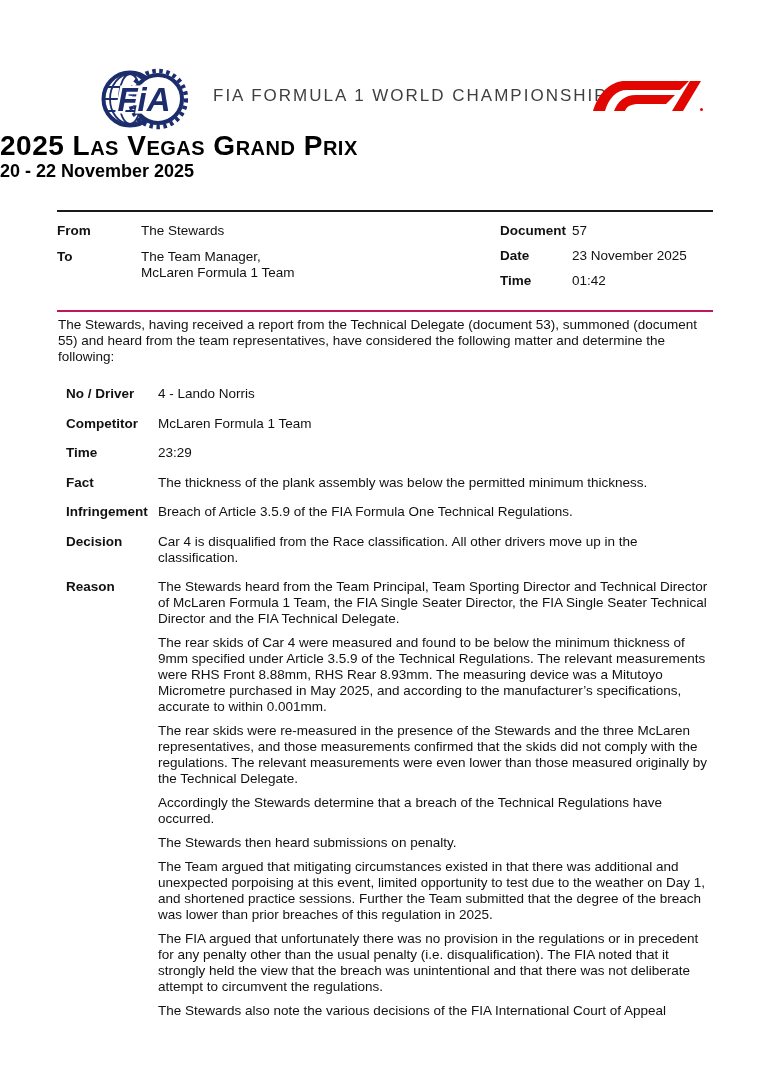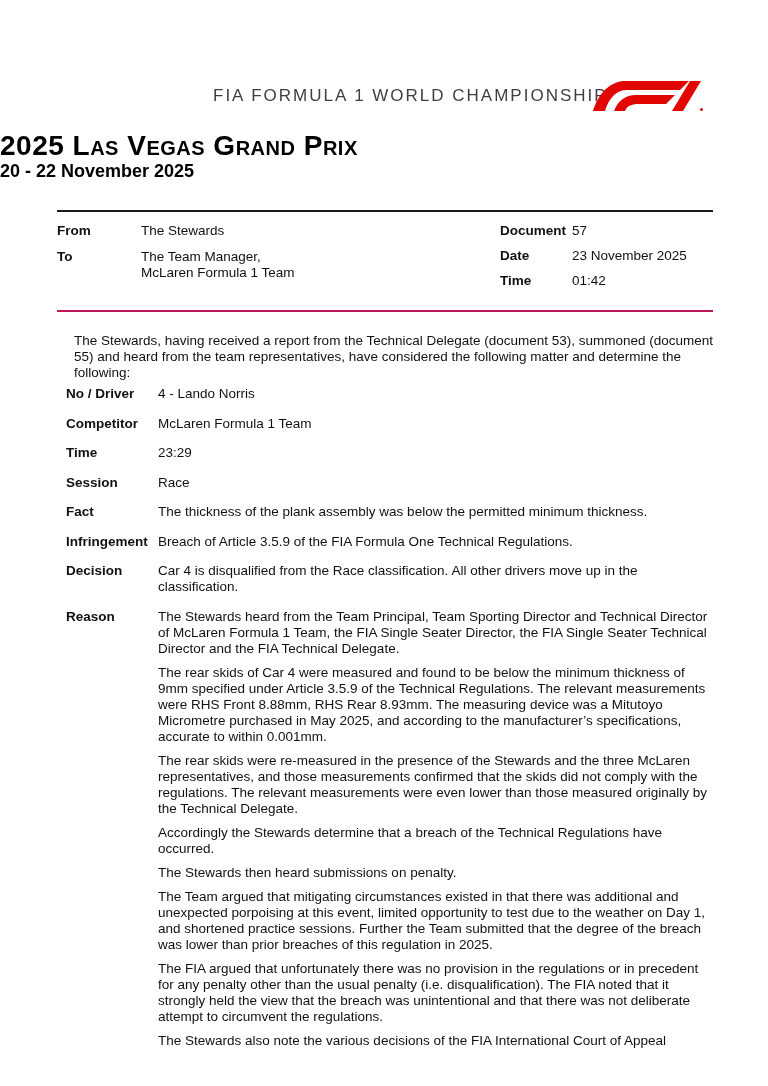--- a/index.html
+++ b/index.html
@@ -35,34 +35,57 @@
   }
   .meta-left{width:420px;}
   .meta-right{width:213px;}
   .meta-row{display:grid;grid-template-columns:84px 1fr;margin-bottom:10px;}
   .meta-right .meta-row{grid-template-columns:72px 1fr;margin-bottom:9px;}
   .meta-row:last-child{margin-bottom:8px;}
   .meta-label{font-weight:bold;}
   
   .intro{
     position:absolute;left:58px;top:317px;width:652px;
-    font-size:13.5px;line-height:16px;margin:16px;
+    font-size:13.5px;line-height:16px;margin:0;
   }
   .fields{position:absolute;left:58px;top:386px;width:655px;}
   .field-row{display:grid;grid-template-columns:92px 1fr;margin-bottom:13.5px;padding-left:8px;}
   .field-label{font-weight:bold;font-size:13.5px;line-height:16px;}
   .field-value{font-size:13.5px;line-height:16px;max-width:558px;}
   .field-value p{margin:0 0 8px 0;}
   .field-value p:last-child{margin-bottom:0;}
 </style>
 </head>
 <body>
 
 <div class="page">
 
+  <div class="fia-logo">
+    <svg width="88" height="72" viewBox="0 0 88 72" xmlns="http://www.w3.org/2000/svg">
+      <defs>
+        <clipPath id="globeclip">
+            <circle cx="30" cy="36" r="25"></circle>
+          </clipPath>
+      </defs>
+
+      <circle cx="30" cy="36" r="26.5" fill="none" stroke="#1c2d6e" stroke-width="4"></circle>
+      <g clip-path="url(#globeclip)" stroke="#1c2d6e" stroke-width="1.8" fill="none">
+        <ellipse cx="30" cy="36" rx="11" ry="25"></ellipse>
+        <ellipse cx="30" cy="36" rx="20" ry="25"></ellipse>
+        <line x1="3" y1="24" x2="57" y2="24"></line>
+        <line x1="3" y1="36" x2="57" y2="36"></line>
+        <line x1="3" y1="48" x2="57" y2="48"></line>
+      </g>
+
+      <circle cx="58" cy="36" r="28" fill="none" stroke="#1c2d6e" stroke-width="4.5" stroke-dasharray="3.5 3.5"></circle>
+      <circle cx="58" cy="36" r="24" fill="#ffffff" stroke="#1c2d6e" stroke-width="4"></circle>
+
+      <text x="44" y="48" text-anchor="middle" font-family="Liberation Sans, sans-serif" font-size="33" font-weight="bold" font-style="italic" fill="#1c2d6e" stroke="#ffffff" stroke-width="5" paint-order="stroke">FiA</text>
+    </svg>
+  </div>
 
   <div class="champ-text">FIA FORMULA 1 WORLD CHAMPIONSHIP</div>
 
   <div class="f1-logo">
     <svg width="112" height="32" viewBox="0 0 112 32" xmlns="http://www.w3.org/2000/svg">
       <path fill="#e10600" d="M2,31 C6,18 15,3 32,1 L98,1 L89,10 L36,10 C25,10 18,18 14,31 Z"></path>
       <path fill="#e10600" d="M23,31 C27,21 34,15 45,15 L84,15 L75,24 L48,24 C40,24 36,26 34,31 Z"></path>
       <path fill="#e10600" d="M81,31 L99,1 L110,1 L92,31 Z"></path>
       <circle cx="110.5" cy="29.5" r="1.5" fill="#e10600"></circle>
     </svg>
@@ -115,24 +138,20 @@
     <div class="field-row">
       <div class="field-label">Competitor</div>
       <div class="field-value">McLaren Formula 1 Team</div>
     </div>
 
     <div class="field-row">
       <div class="field-label">Time</div>
       <div class="field-value">23:29</div>
     </div>
 
-    <div class="field-row">
-      <div class="field-label">Session</div>
-      <div class="field-value">Race</div>
-    </div>
 
     <div class="field-row">
       <div class="field-label">Fact</div>
       <div class="field-value">The thickness of the plank assembly was below the permitted minimum thickness.</div>
     </div>
 
     <div class="field-row">
       <div class="field-label">Infringement</div>
       <div class="field-value">Breach of Article 3.5.9 of the FIA Formula One Technical Regulations.</div>
     </div>

